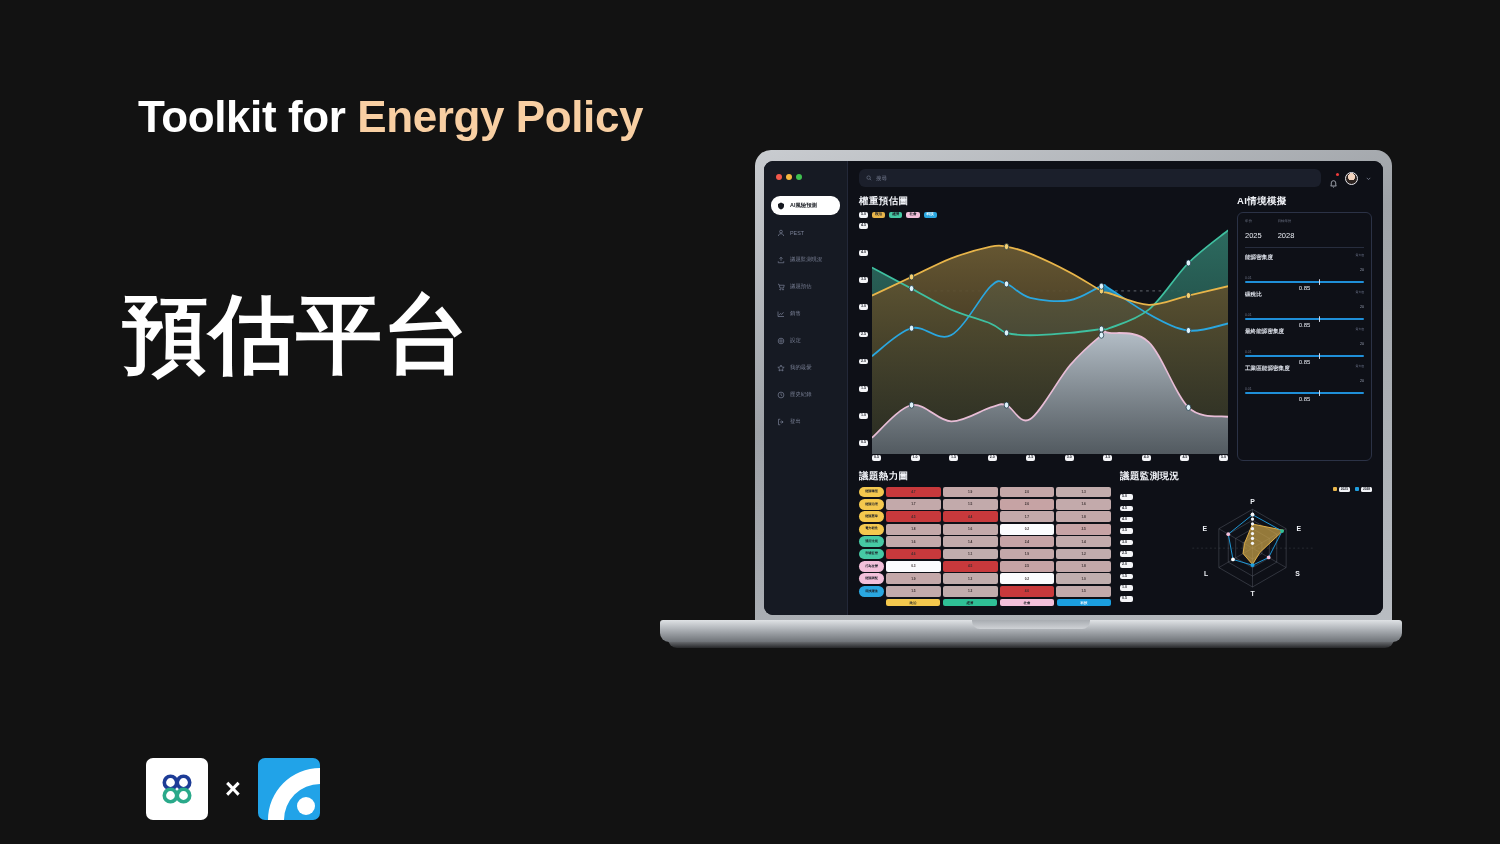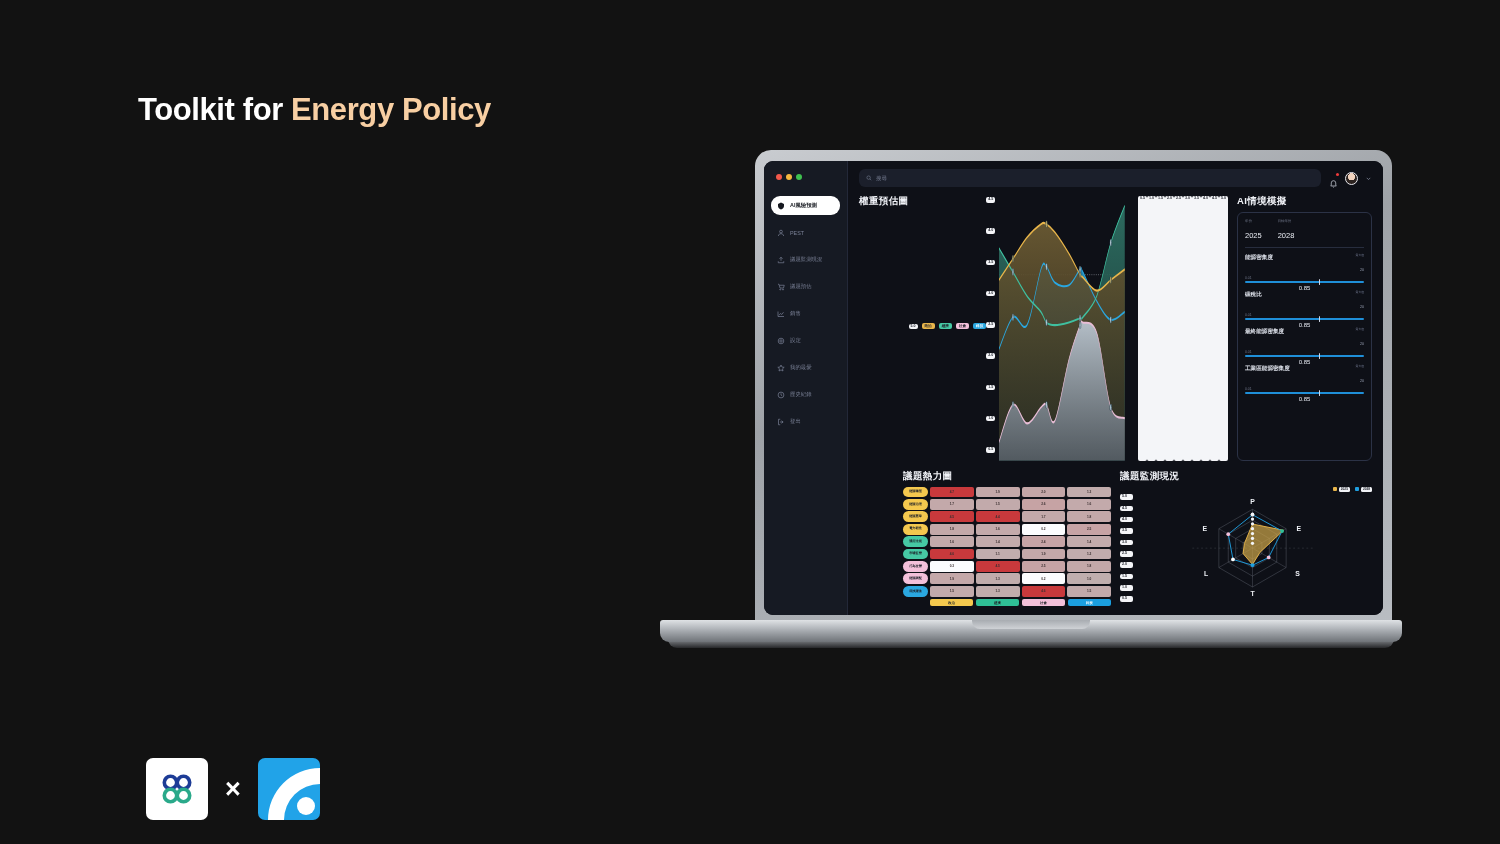--- a/index.html
+++ b/index.html
@@ -7,21 +7,21 @@
     width: 1500px; height: 844px;
     background: #121212;
     font-family: "Liberation Sans", "DejaVu Sans", sans-serif;
     overflow: hidden;
   }
   .stage { position: relative; width: 1500px; height: 844px; background: #121212; }
 
   
   .eyebrow {
     position: absolute; left: 138px; top: 92px;
-    font-size: 31px; font-weight: 700; letter-spacing: -0.4px;
+    font-size: 44px; font-weight: 700; letter-spacing: -0.4px;
     color: #ffffff; white-space: nowrap;
   }
   .eyebrow .accent { color: #f8cfa3; }
 
   .headline {
     position: absolute; left: 122px; top: 284px;
     font-size: 86px; font-weight: 800; line-height: 1.18;
     color: #ffffff; letter-spacing: 1px; white-space: nowrap;
   }
   .headline .l2 { display: block; }
@@ -105,21 +105,21 @@
     border: 1px solid #e9e9ef;
   }
   .chev { width: 7px; height: 7px; color: #8b92a6; }
 
   .grid { flex: 1; display: grid; grid-template-columns: 1fr 135px; gap: 9px; padding: 0 11px 9px 11px; min-height: 0; }
   .row2 { display: grid; grid-template-columns: 1fr 1fr; gap: 9px; grid-column: 1 / -1; min-height: 0; }
 
   .panel-title { font-size: 9.5px; font-weight: 700; color: #f1f3f8; margin-bottom: 4px; letter-spacing: .4px; }
 
   
-  .areachart { display: flex; min-width: 0; }
+  .areachart { display: flex; flex-direction: column; min-width: 0; }
   .legend-row { display: flex; align-items: center; gap: 4px; margin-bottom: 3px; }
   .ytag {
     background: #f4f5f8; color: #1b1e27; font-size: 3.6px; font-weight: 700;
     border-radius: 2px; padding: 1px 2px; line-height: 1;
   }
   .lgchip { font-size: 3.6px; font-weight: 700; color: #1d2029; border-radius: 2px; padding: 1.2px 3px; line-height: 1; }
   .plotwrap { position: relative; flex: 1; display: flex; min-height: 0; }
   .yaxis { width: 13px; flex: 0 0 13px; display: flex; flex-direction: column; justify-content: space-between; padding: 2px 0 8px 0; align-items: flex-start; }
   .plot { position: relative; flex: 1; min-width: 0; }
   .plot svg { position: absolute; inset: 0; width: 100%; height: 100%; }
@@ -136,21 +136,21 @@
   .sl-name { font-size: 5.6px; color: #dfe3ec; font-weight: 700; }
   .sl-max { text-align: right; }
   .sl-maxtxt { font-size: 2.8px; color: #707891; display: block; line-height: 1.2; }
   .sl-maxnum { font-size: 3.6px; color: #9aa2b6; }
   .sl-min { font-size: 3.4px; color: #6f7689; margin-top: 1px; }
   .sl-track { position: relative; height: 1.6px; background: #1f8fd8; border-radius: 2px; margin-top: 1px; }
   .sl-knob { position: absolute; top: -2px; width: 1.6px; height: 6px; background: #cfd6e4; border-radius: 1px; }
   .sl-val { text-align: center; font-size: 6px; color: #e6eaf2; margin-top: 2px; }
 
   
-  .heat { display: flex; flex-direction: column; min-width: 0; margin-left: 44px; }
+  .heat { display: flex; flex-direction: column; min-width: 0; }
   .heat-body { flex: 1; display: flex; flex-direction: column; gap: 1.6px; min-height: 0; }
   .heat-row { display: flex; gap: 2px; flex: 1; min-height: 0; }
   .heat-lab {
     width: 25px; flex: 0 0 25px; border-radius: 7px;
     display: flex; align-items: center; justify-content: center;
     font-size: 3.2px; font-weight: 700; color: #1d2029; text-align: center; line-height: 1.1;
   }
   .heat-cell {
     flex: 1; border-radius: 2px; display: flex; align-items: center; justify-content: center;
     font-size: 3.2px; color: #3a2f30; font-weight: 600;
@@ -172,20 +172,21 @@
 </head>
 <body>
 
 <div class="stage">
 
   <div class="eyebrow">
     <span>Toolkit for </span><span class="accent">Energy Policy</span>
   </div>
 
   <h1 class="headline">
+    <span class="l2">預估平台</span>
   </h1>
 
   <div class="logos">
     <div class="logo-a">
       <svg width="40" height="40" viewBox="0 0 40 40" aria-hidden="true">
         <circle cx="13.5" cy="13.5" r="6.2" fill="none" stroke="#1d3c96" stroke-width="3.6"></circle>
         <circle cx="26.5" cy="13.5" r="6.2" fill="none" stroke="#1d3c96" stroke-width="3.6"></circle>
         <circle cx="13.5" cy="26.5" r="6.2" fill="none" stroke="#2aa98a" stroke-width="3.6"></circle>
         <circle cx="26.5" cy="26.5" r="6.2" fill="none" stroke="#2aa98a" stroke-width="3.6"></circle>
       </svg>

